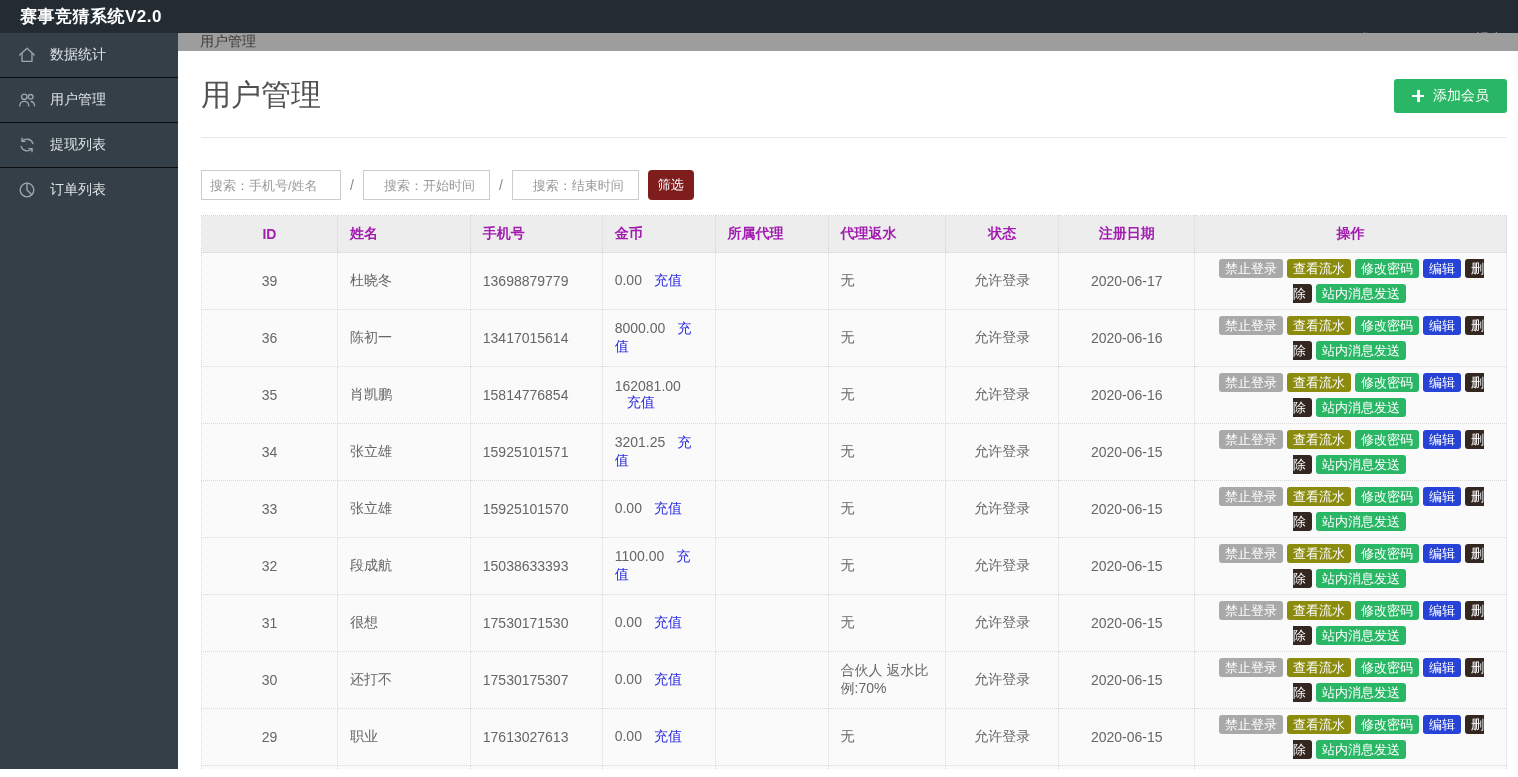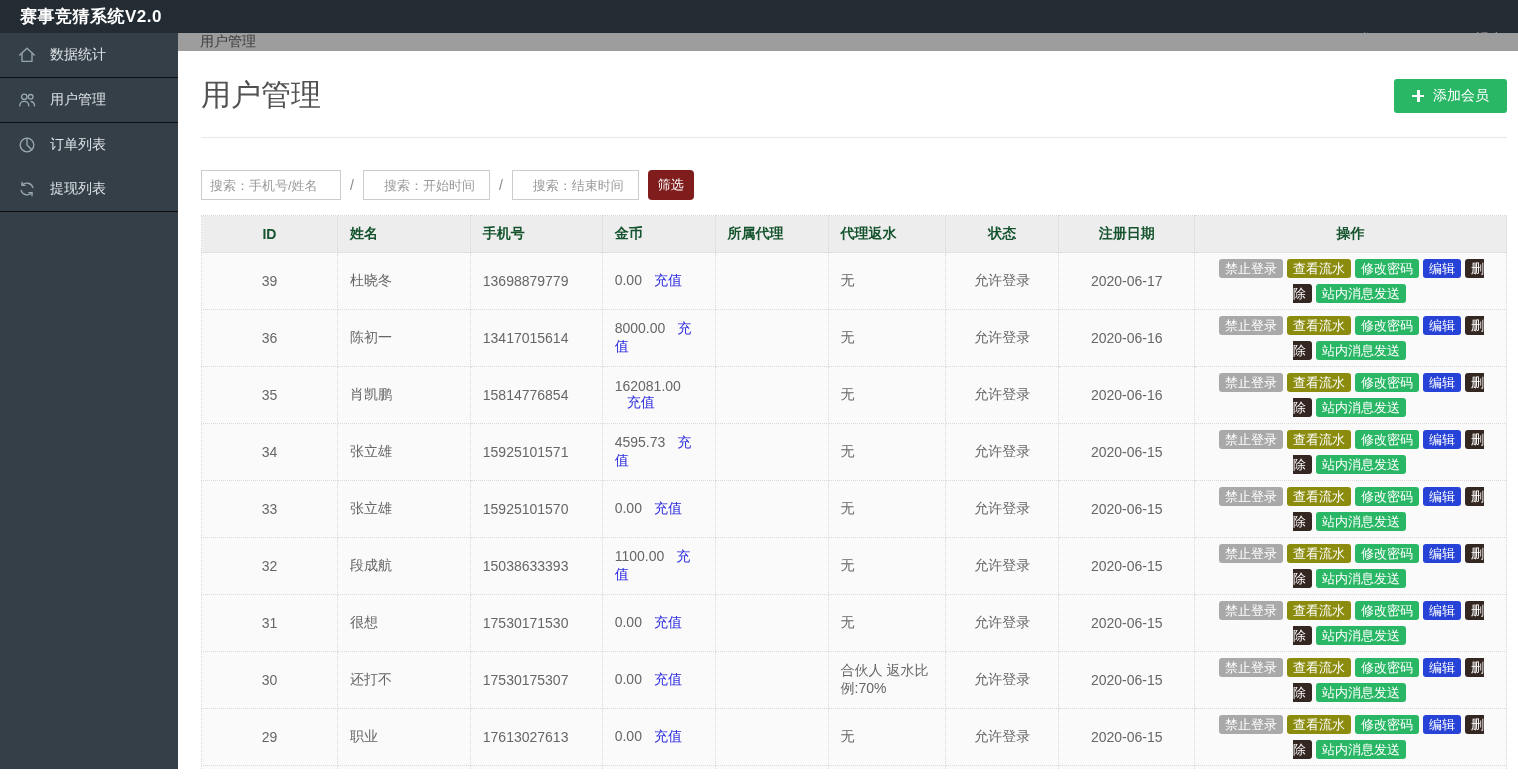--- a/index.html
+++ b/index.html
@@ -50,21 +50,21 @@
   .w-kw{width:122px;}
   .w-dt{width:97px;padding-left:20px;}
   .slash{color:#888;font-size:14px;}
   .filter-btn{
     background:#7f1d1d;color:#fff;border:none;border-radius:4px;
     font-size:13px;padding:6px 10px;cursor:pointer;
   }
   
   .user-table{border-collapse:collapse;margin-top:15px;table-layout:fixed;}
   .user-table th{
-    background:#ededed;height:36px;font-size:14px;color:#14532d;font-weight:bold;
+    background:#ededed;height:36px;font-size:14px;color:#a21caf;font-weight:bold;
     border:1px dotted #d6d6d6;padding:0 12px;
   }
   .user-table td{
     background:#fafafa;height:52px;font-size:14px;color:#666;
     border:1px dotted #d9d9d9;padding:2px 12px;vertical-align:middle;word-break:break-all;
   }
   .al{text-align:left;margin-top:44px;} .ac{text-align:center;}
   .recharge{color:#2a2ae0;text-decoration:none;margin-left:12px;cursor:pointer;}
   .ops{line-height:25px;padding:0 4px;}
   .abtn{
@@ -102,39 +102,39 @@
       <span class="menu-icon">
         <svg viewBox="0 0 22 22">
             <circle cx="8" cy="7.5" r="3"></circle>
             <path d="M3 17.5c0-3 2.2-5 5-5s5 2 5 5"></path>
             <circle cx="15" cy="7.5" r="2.6"></circle>
             <path d="M15.5 12.6c2.3.4 3.8 2.2 3.8 4.9"></path>
           </svg>
       </span>
       <span>用户管理</span>
     </div>
-    <div class="menu-item">
-      <span class="menu-icon">
-        <svg viewBox="0 0 22 22">
-            <circle cx="11" cy="11" r="7.5"></circle>
-            <path d="M11 3.5 V11 L16.3 16.3"></path>
-          </svg>
-      </span>
-      <span>订单列表</span>
-    </div>
     <div class="menu-item sep">
       <span class="menu-icon">
         <svg viewBox="0 0 22 22">
             <path d="M17.5 9.5A7 7 0 0 0 5.5 7"></path>
             <path d="M5.5 3.5 V7 H9"></path>
             <path d="M4.5 12.5A7 7 0 0 0 16.5 15"></path>
             <path d="M16.5 18.5 V15 H13"></path>
           </svg>
       </span>
       <span>提现列表</span>
+    </div>
+    <div class="menu-item">
+      <span class="menu-icon">
+        <svg viewBox="0 0 22 22">
+            <circle cx="11" cy="11" r="7.5"></circle>
+            <path d="M11 3.5 V11 L16.3 16.3"></path>
+          </svg>
+      </span>
+      <span>订单列表</span>
     </div>
   </div>
 
   <div class="main">
     <div class="breadcrumb">
       <span>用户管理</span>
     </div>
 
     <div class="content">
       <div class="title-row">
@@ -211,21 +211,21 @@
               <td class="al"></td>
               <td class="al">无</td>
               <td class="ac">允许登录</td>
               <td class="ac">2020-06-16</td>
               <td class="ac ops"><a class="abtn abtn-gray">禁止登录</a><a class="abtn abtn-olive">查看流水</a><a class="abtn abtn-green">修改密码</a><a class="abtn abtn-blue">编辑</a><a class="abtn abtn-dark">删除</a><a class="abtn abtn-green">站内消息发送</a></td>
             </tr>
             <tr>
               <td class="ac">34</td>
               <td class="al">张立雄</td>
               <td class="al">15925101571</td>
-              <td class="al"><span>4595.73</span><a class="recharge">充值</a></td>
+              <td class="al"><span>3201.25</span><a class="recharge">充值</a></td>
               <td class="al"></td>
               <td class="al">无</td>
               <td class="ac">允许登录</td>
               <td class="ac">2020-06-15</td>
               <td class="ac ops"><a class="abtn abtn-gray">禁止登录</a><a class="abtn abtn-olive">查看流水</a><a class="abtn abtn-green">修改密码</a><a class="abtn abtn-blue">编辑</a><a class="abtn abtn-dark">删除</a><a class="abtn abtn-green">站内消息发送</a></td>
             </tr>
             <tr>
               <td class="ac">33</td>
               <td class="al">张立雄</td>
               <td class="al">15925101570</td>

